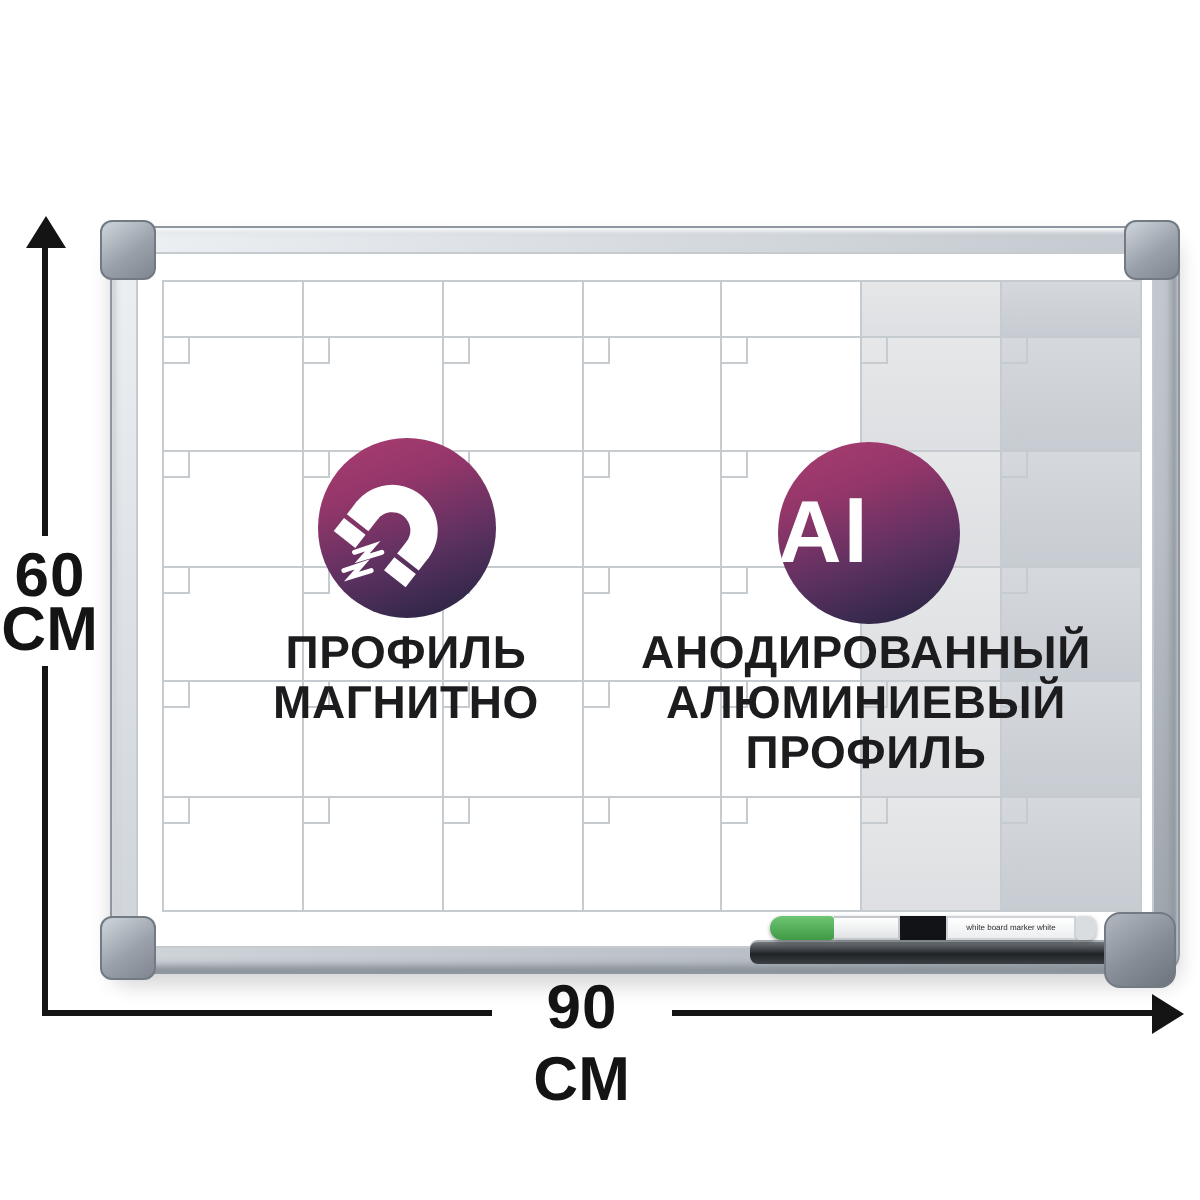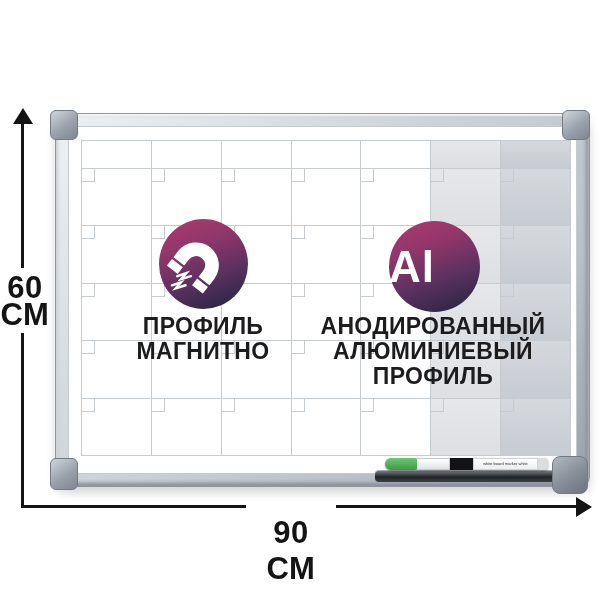--- a/index.html
+++ b/index.html
@@ -26,21 +26,21 @@
     border-top:10px solid transparent;border-bottom:10px solid transparent;
     border-left:16px solid var(--ink);
   }
   .dim-h-label{
     position:absolute;left:0px;top:274px;width:50px;
     font-size:31px;font-weight:bold;color:var(--ink);
     text-align:center;line-height:27px;letter-spacing:0.5px;
   }
   .dim-h-label span{display:block;}
   .dim-w-label{
-    position:absolute;left:246px;top:515px;width:90px;
+    position:absolute;left:246px;top:486px;width:90px;
     font-size:31px;font-weight:bold;color:var(--ink);
     text-align:center;letter-spacing:0.5px;
   }
   
   .board{
     position:absolute;left:55px;top:113px;width:533px;height:372px;
     border-radius:10px;border:1px solid #8f96a0;
     background:linear-gradient(135deg,#eef1f4 0%,#d3d8dd 35%,#b9bfc6 75%,#9aa1a9 100%);
     box-shadow:inset 0 2px 2px #f6f8fa, inset 0 -3px 4px #868d95,
                inset 2px 0 2px #eef1f3, inset -3px 0 4px #8f969e,

